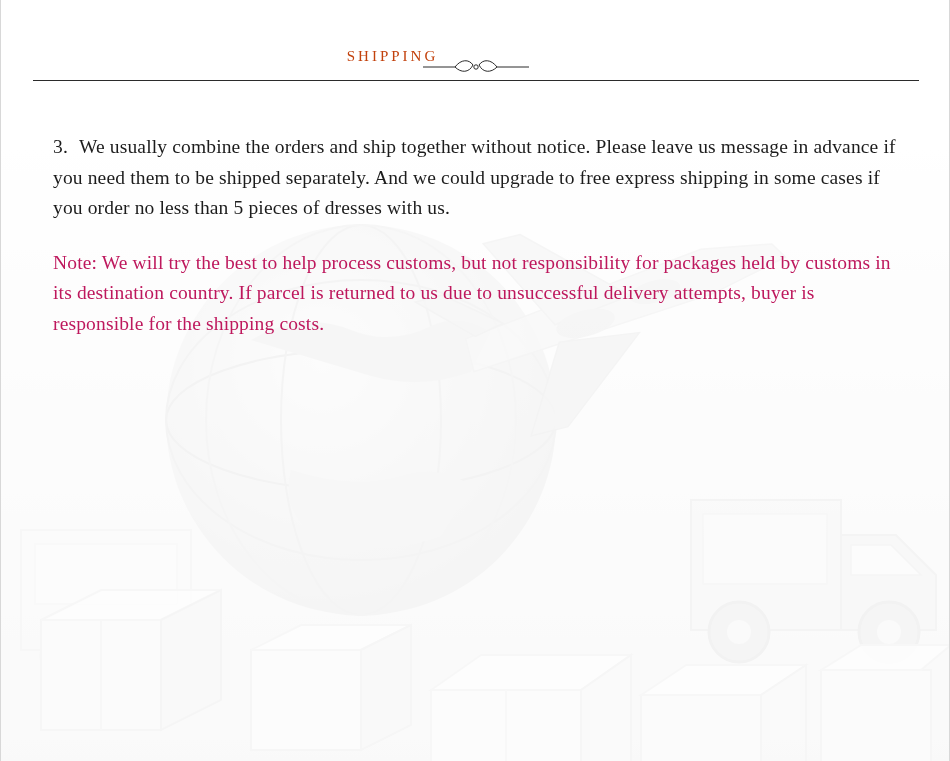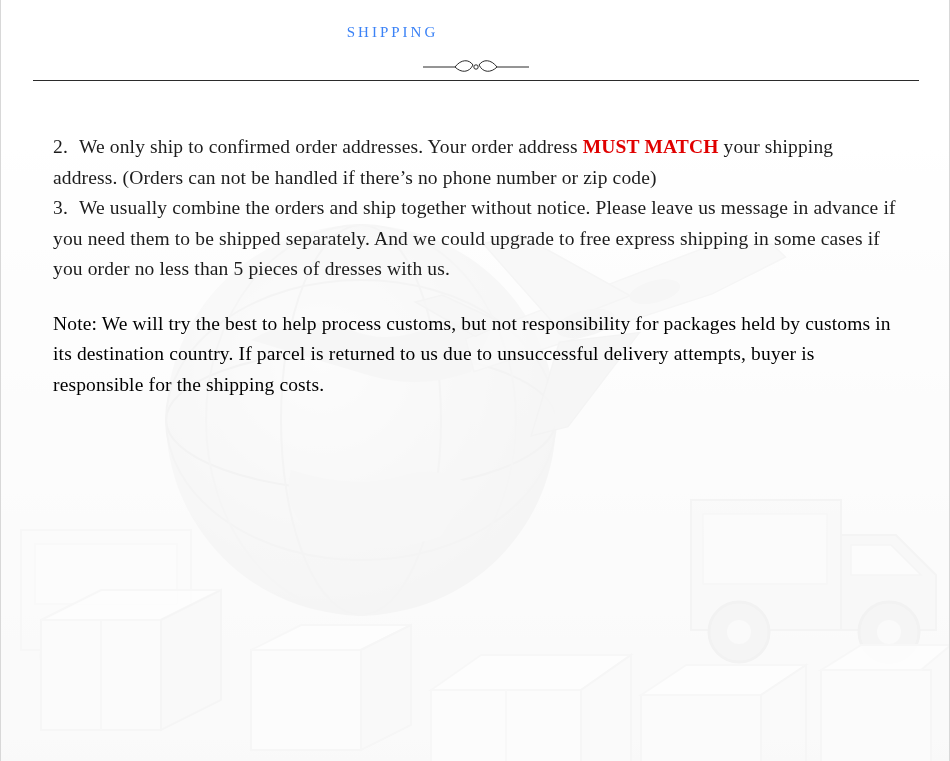--- a/index.html
+++ b/index.html
@@ -36,28 +36,28 @@
   }
 
   
   .header {
     position: relative;
     z-index: 2;
     height: 88px;
   }
   .header-title {
     position: absolute;
-    top: 24px;
+    top: 48px;
     left: 0;
     width: 783px;
     text-align: center;
     font-family: "Liberation Serif", serif;
     font-size: 15px;
     letter-spacing: 3px;
-    color: #3b82f6;
+    color: #c2410c;
   }
   .header-ornament {
     position: absolute;
     top: 57px;
     left: 0;
     width: 950px;
     text-align: center;
     line-height: 0;
   }
   .header-rule {
@@ -86,21 +86,21 @@
     min-width: 26px;
   }
   .strong-red {
     color: #e00000;
     font-weight: bold;
   }
   .note {
     margin-top: 24px;
     font-size: 19.5px;
     line-height: 30.5px;
-    color: #000000;
+    color: #be185d;
     letter-spacing: 0.15px;
   }
 </style>
 </head>
 <body>
 
 <div class="page">
 
   <svg class="bg-art" viewBox="0 0 950 611" preserveAspectRatio="none" aria-hidden="true">
     <defs>
@@ -193,23 +193,20 @@
         <path d="M76 10 C70 2, 62 2, 58 8 C62 16, 70 16, 76 10 Z" stroke="#2b2b2b" stroke-width="1" fill="none"></path>
         <circle cx="55" cy="10" r="2.2" stroke="#2b2b2b" stroke-width="1" fill="none"></circle>
       </svg>
     </div>
     <div class="header-rule"></div>
   </div>
 
   <div class="content">
 
 
-    <p class="para">
-      <span class="num">2.</span><span>We only ship to confirmed order addresses. Your order address </span><span class="strong-red">MUST MATCH</span><span> your shipping address.  (Orders can not be handled if there’s no phone number or zip code)</span>
-    </p>
 
     <p class="para">
       <span class="num">3.</span><span>We usually combine the orders and ship together without notice. Please leave us message in advance if you need them to be shipped separately. And we could upgrade to free express shipping in some cases if you order no less than 5 pieces of dresses with us.</span>
     </p>
 
 
 
 
     <p class="note">Note:  We will try the best to help process customs, but not responsibility for packages held by customs in its destination country. If parcel is returned to us due to unsuccessful delivery attempts, buyer is responsible for the shipping costs.</p>
   </div>

